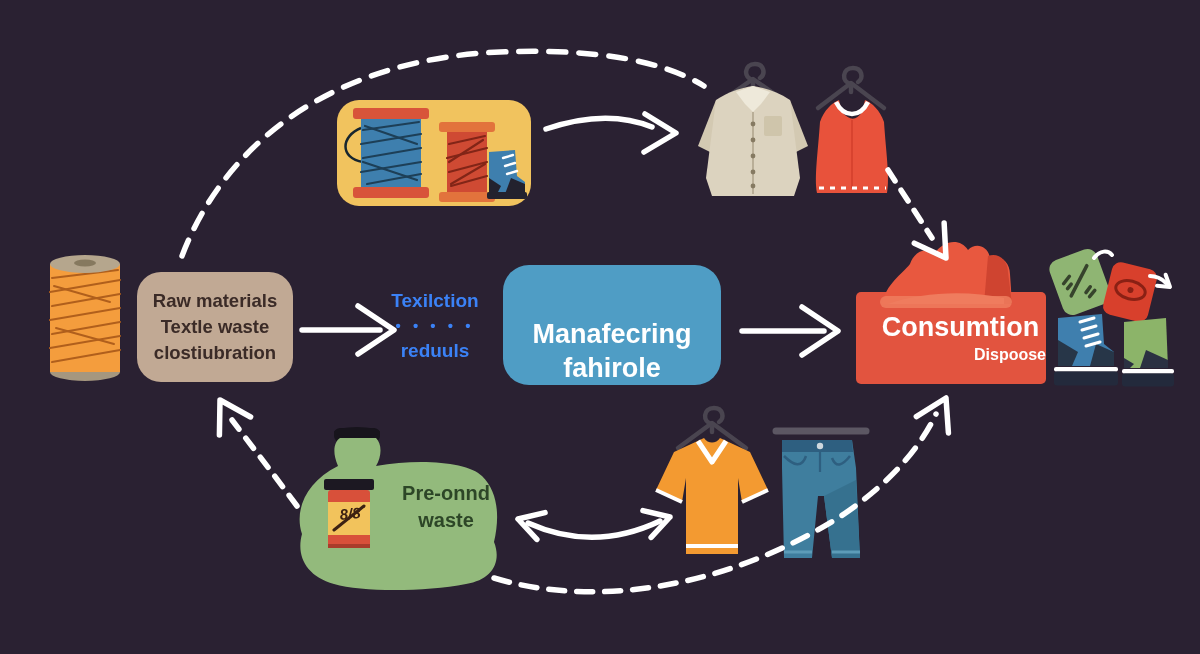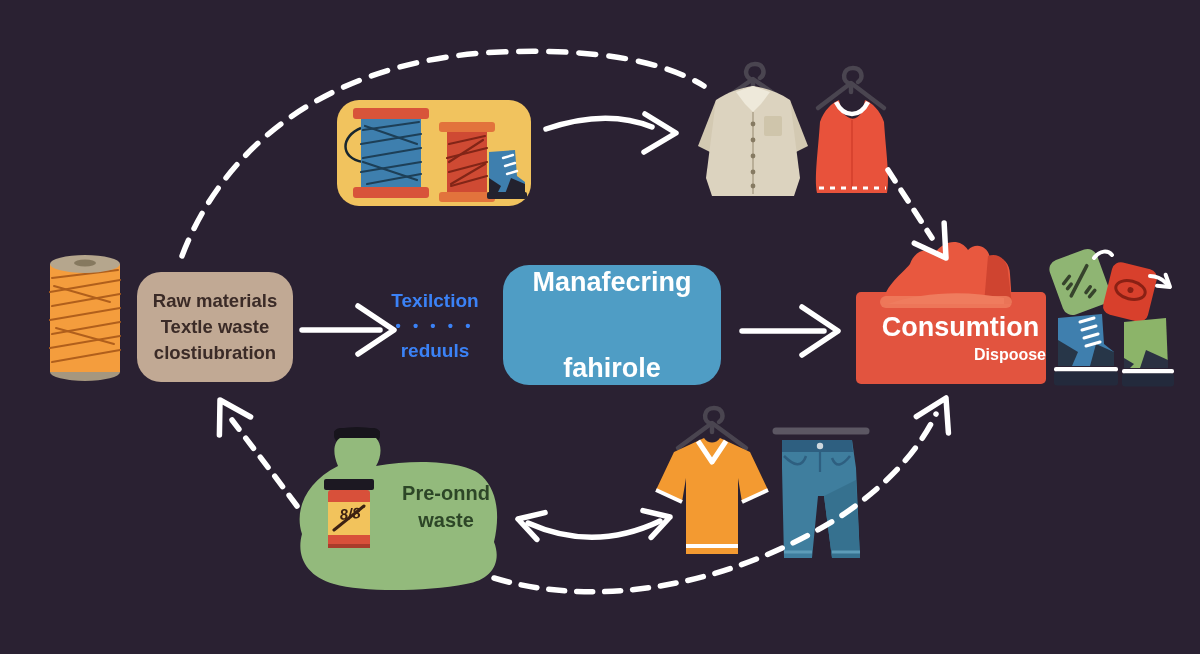--- a/index.html
+++ b/index.html
@@ -17,21 +17,21 @@
     display:flex;flex-direction:column;justify-content:center;z-index:2;
   }
   #textile-note{
     left:376px;top:288px;width:118px;height:80px;color:#3b82f6;
     font-size:19px;line-height:25px;z-index:2;
   }
   #textile-note .dots{font-size:15px;letter-spacing:4px;line-height:25px;}
   #manufacturing-box{
     left:503px;top:265px;width:218px;height:120px;border-radius:26px;
     background:#4f9dc5;color:#ffffff;font-size:27px;line-height:34px;
-    display:flex;flex-direction:column;justify-content:space-between;z-index:2;
+    display:flex;flex-direction:column;justify-content:flex-end;z-index:2;
   }
   #consumption-box{
     left:856px;top:292px;width:190px;height:92px;border-radius:5px;
     background:#e2543f;color:#ffffff;z-index:2;padding-top:20px;padding-left:19px;
   }
   #consumption-box .t1{font-size:27px;line-height:30px;}
   #consumption-box .t2{font-size:16px;line-height:26px;text-align:right;}
   #consumption-streak{
     left:880px;top:296px;width:132px;height:12px;border-radius:6px;
     background:#ef7c5e;opacity:.85;z-index:3;

